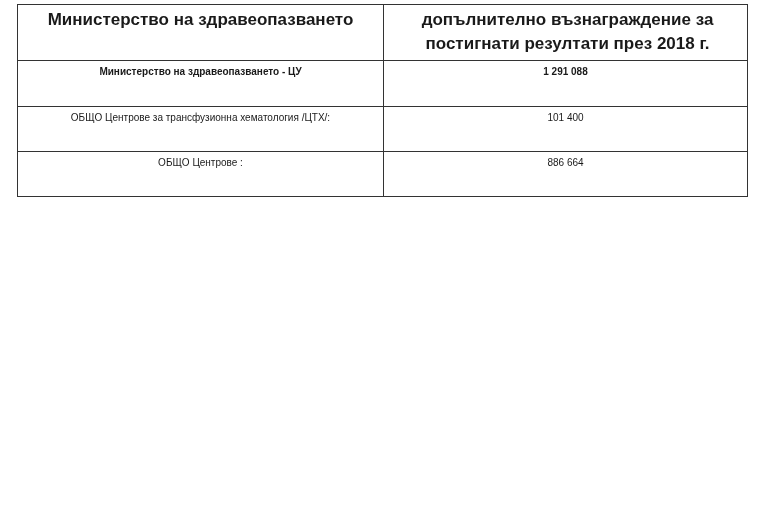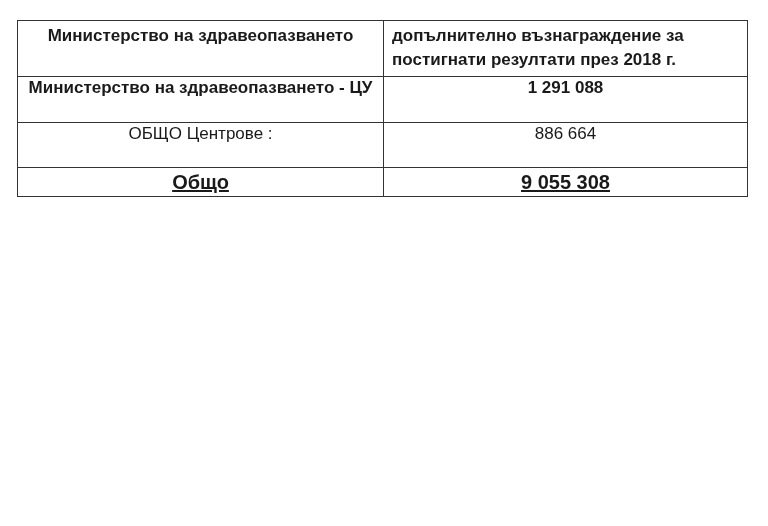--- a/index.html
+++ b/index.html
@@ -1,24 +1,24 @@
 <!DOCTYPE html>
 <html><head>
 <meta charset="utf-8">
 <style>
   html, body { margin:0; padding:0; background:#ffffff; }
   body { width:768px; height:526px; position:relative; overflow:hidden;
          font-family:"Liberation Sans", "DejaVu Sans", sans-serif; color:#1a1a1a; }
-  table.main { position:absolute; left:17px; top:20px; width:731px;
+  table.main { position:absolute; left:17px; top:4px; width:731px;
                border-collapse:collapse; table-layout:fixed; }
   table.main td { border:1.5px solid #333; vertical-align:top; padding:0 4px;
-                  text-align:center; font-size:17px; line-height:21px; }
+                  text-align:center; font-size:10px; line-height:21px; }
   td.c1 { width:357px; }
   tr.h1 td { height:52px; font-weight:bold; font-size:17px; line-height:24px; padding-top:3px; }
-  tr.h1 td.c2 { text-align:left; padding-left:8px; }
+  tr.h1 td.c2 { text-align:center; padding-left:8px; }
   tr.r-bold td { font-weight:bold; }
   tr.r46 td { height:45px; }
   tr.r48 td { height:48px; }
   tr.r44 td { height:44px; }
   tr.total td { height:28px; font-weight:bold; font-size:20px; line-height:28px; text-decoration:underline; }
   td.c2 { text-align:center; }
   .pt { padding-top:2px; }
 </style>
 </head>
 <body>
@@ -27,21 +27,21 @@
   <tbody>
       <tr class="h1">
     <td class="c1">Министерство на здравеопазването</td>
     <td class="c2">допълнително възнаграждение за постигнати резултати през 2018 г.</td>
   </tr>
   <tr class="r-bold r46">
     <td class="c1 pt">Министерство на здравеопазването - ЦУ</td>
     <td class="c2 pt">1 291 088</td>
   </tr>
   <tr class="r44">
+    <td class="c1">ОБЩО Центрове за трансфузионна хематология /ЦТХ/:</td>
+    <td class="c2">101 400</td>
+  </tr>
+  <tr class="r44">
     <td class="c1">ОБЩО Центрове :</td>
     <td class="c2">886 664</td>
-  </tr>
-  <tr class="total">
-    <td class="c1">Общо</td>
-    <td class="c2">9 055 308</td>
   </tr>
 </tbody>
   </table>
 
 </body></html>

